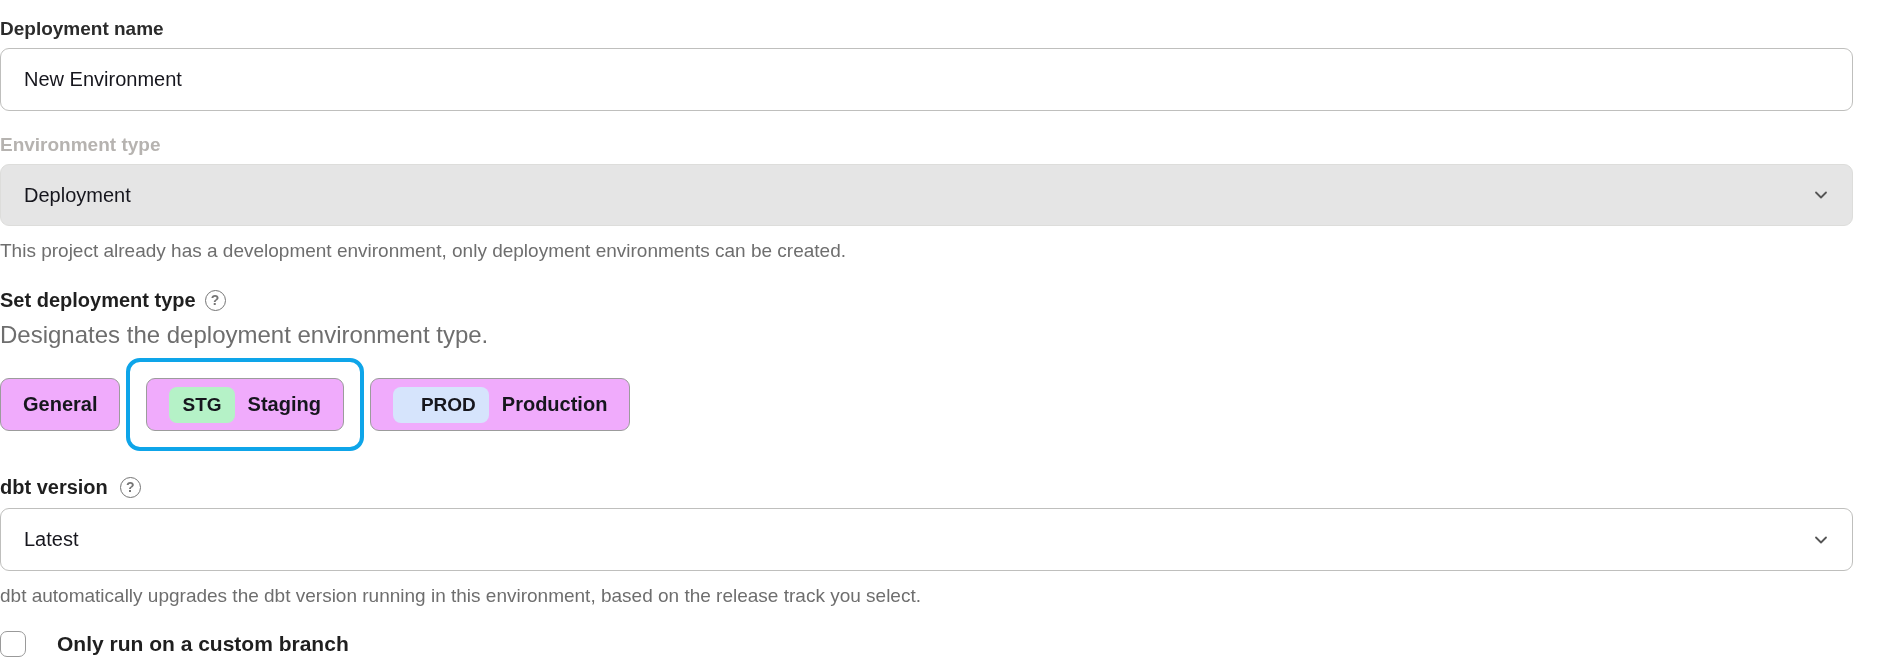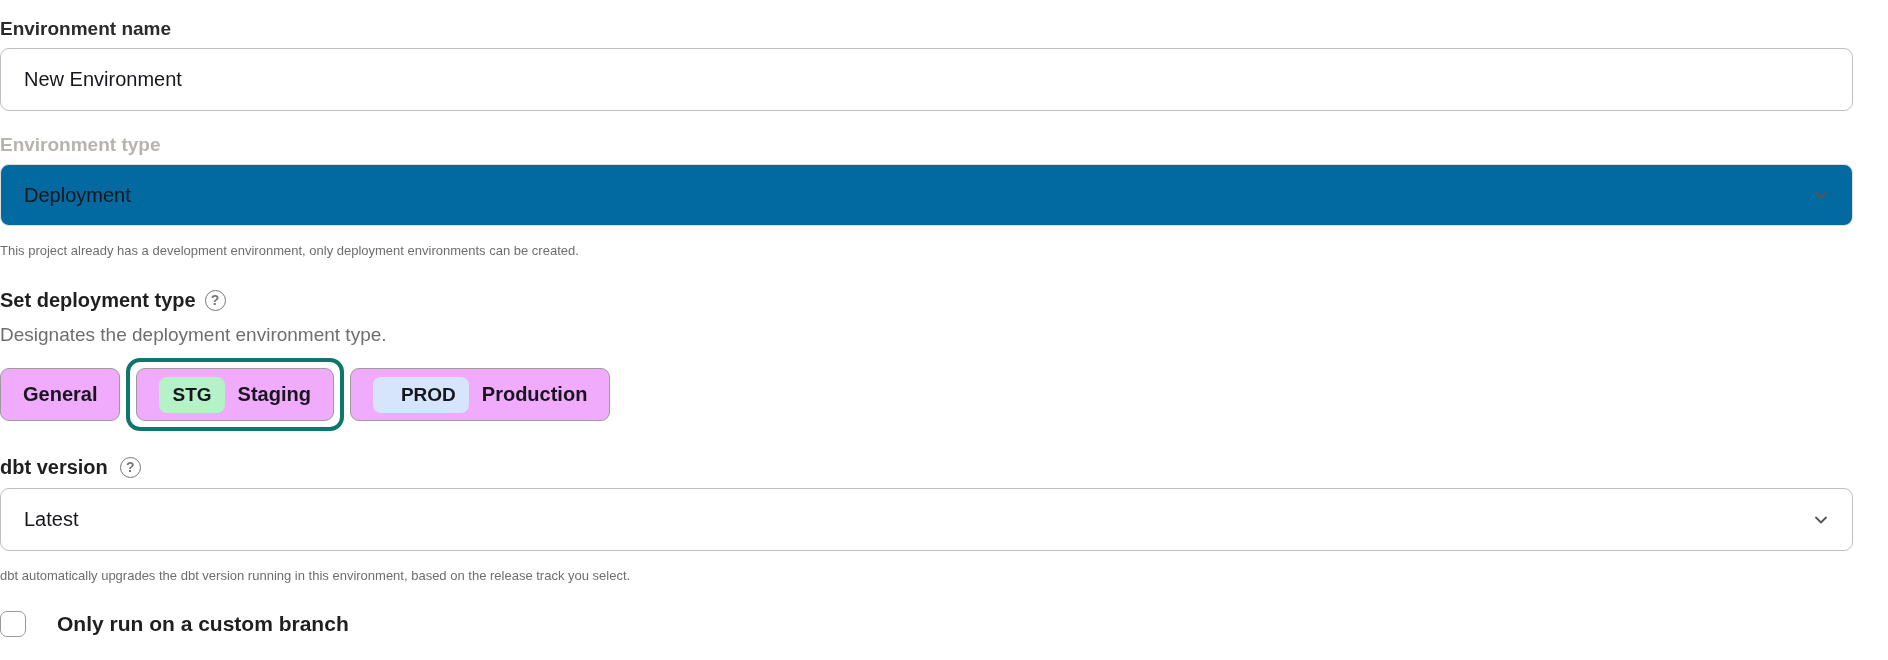--- a/index.html
+++ b/index.html
@@ -23,42 +23,42 @@
     width: 100%; height: 63px; border: 1px solid #bfbfbd; border-radius: 9px;
     font-family: "Liberation Sans", sans-serif; font-size: 20px; color: #16161d;
     padding: 0 23px; background: #ffffff; outline: none;
   }
 
   .select-box {
     position: relative; width: 100%; height: 62px; border: 1px solid #bfbfbd;
     border-radius: 9px; background: #ffffff; display: flex; align-items: center;
     padding: 0 23px; font-size: 20px; color: #16161d; cursor: pointer;
   }
-  .select-box.disabled { background: #0369a1; border-color: #dddddb; cursor: default; }
+  .select-box.disabled { background: #e5e5e5; border-color: #dddddb; cursor: default; }
   .select-box .chevron { position: absolute; right: 22px; top: 50%; transform: translateY(-50%); display: flex; }
 
-  .helper-text { margin-top: 13px; font-size: 13px; color: #6e6e6e; line-height: 23px; }
+  .helper-text { margin-top: 13px; font-size: 19px; color: #6e6e6e; line-height: 23px; }
 
   .section-heading { margin-top: 26px; display: flex; align-items: center; gap: 9px;
     font-size: 20px; font-weight: 700; color: #1f1f1f; line-height: 24px; }
   .help-icon {
     display: inline-flex; align-items: center; justify-content: center;
     width: 21px; height: 21px; border: 1.5px solid #757575; border-radius: 50%;
     font-size: 14px; font-weight: 600; color: #757575; cursor: pointer; line-height: 1;
   }
-  .section-desc { margin-top: 11px; font-size: 19px; color: #6e6e6e; line-height: 23px; }
+  .section-desc { margin-top: 11px; font-size: 24px; color: #6e6e6e; line-height: 23px; }
 
   .btn-row { margin-top: 12px; display: flex; align-items: center; gap: 6px; }
   .type-btn {
     display: flex; align-items: center; gap: 13px; height: 53px; padding: 0 22px;
     background: #f0abfc; border: 1px solid #9c9c9c; border-radius: 9px;
     font-family: "Liberation Sans", sans-serif; font-size: 20px; font-weight: 600; color: #16161d; cursor: pointer;
   }
   .selected-ring {
-    border: 4px solid #0f766e; border-radius: 14px; padding: 6px; background: #ffffff;
+    border: 4px solid #0ea5e9; border-radius: 14px; padding: 16px; background: #ffffff;
   }
   .env-badge {
     display: inline-flex; align-items: center; height: 36px; padding: 0 13px;
     border-radius: 8px; font-size: 19px; font-weight: 600; color: #16161d;
   }
 
   .checkbox-row { margin-top: 24px; display: flex; align-items: center; gap: 31px; cursor: pointer; }
   .checkbox {
     width: 26px; height: 26px; border: 1.5px solid #9a9a9a; border-radius: 7px; background: #ffffff;
     flex: 0 0 auto; cursor: pointer;
@@ -69,21 +69,21 @@
   .mt-22 { margin-top: 22px; }
 </style>
 </head>
 <body>
 
 <div class="page">
 
 
   <div class="form-col">
 
-    <div class="field-label">Environment name</div>
+    <div class="field-label">Deployment name</div>
     <input class="text-input" type="text" value="New Environment" style="">
 
     <div class="field-label disabled mt-22">Environment type</div>
     <div class="select-box disabled">
       <span>Deployment</span>
       <span class="chevron">
         <svg width="18" height="18" viewBox="0 0 18 18">
             <polyline points="4,6.5 9,11.5 14,6.5" fill="none" stroke="#555555" stroke-width="1.8" stroke-linecap="round" stroke-linejoin="round"></polyline>
           </svg>
       </span>

